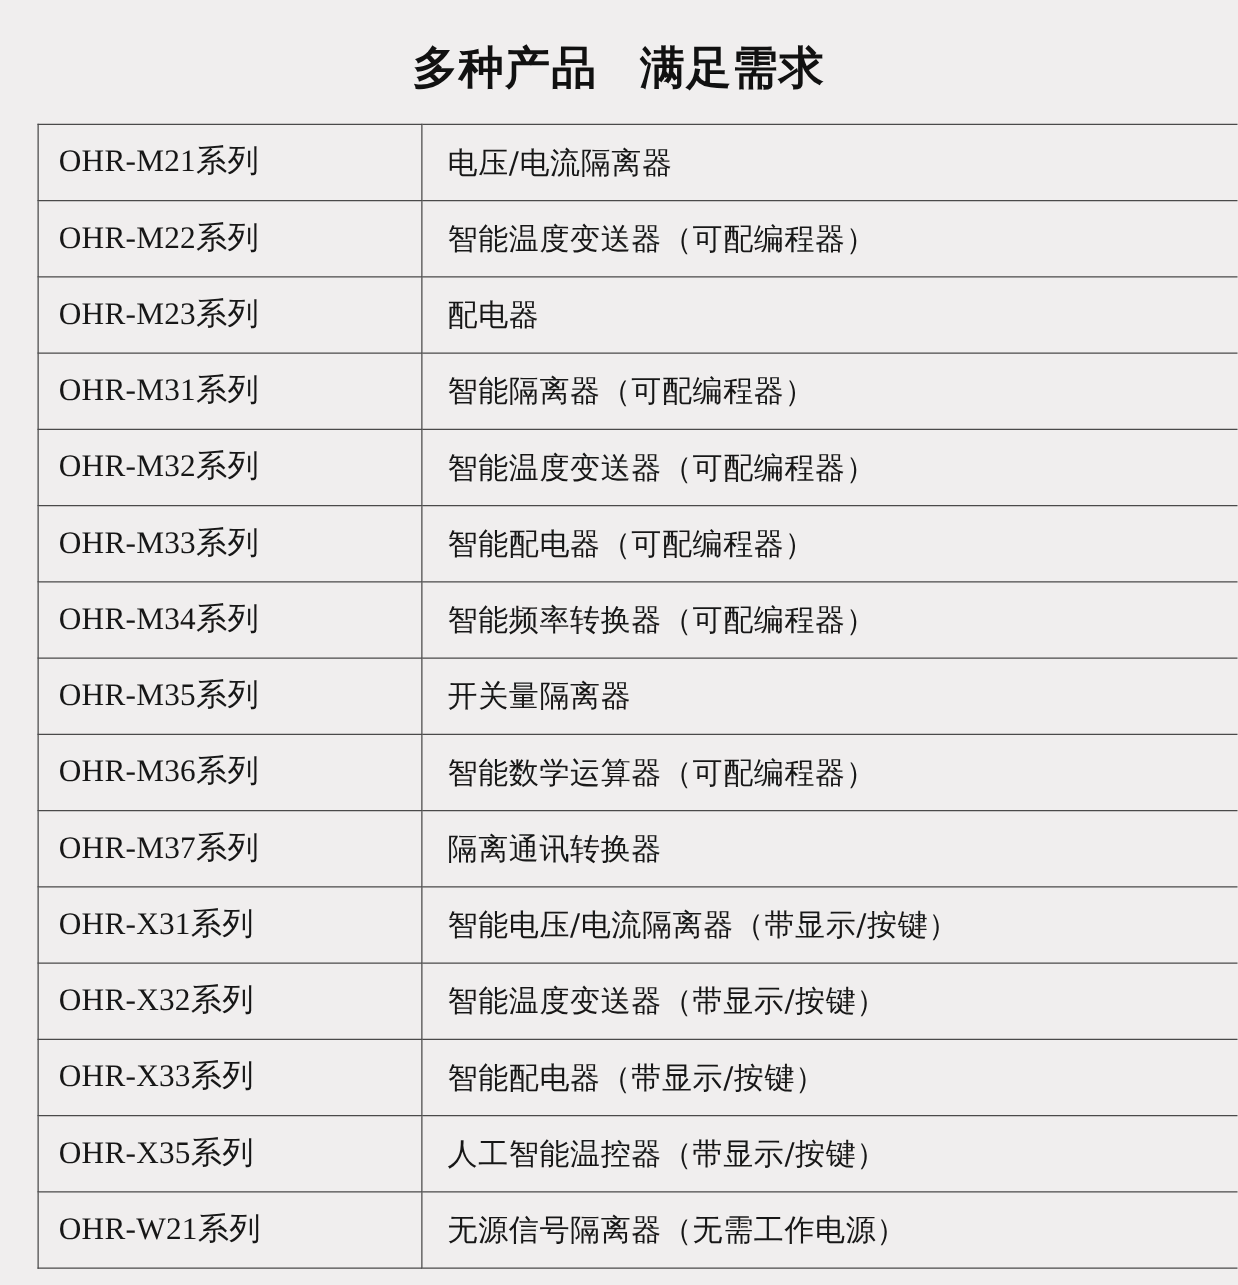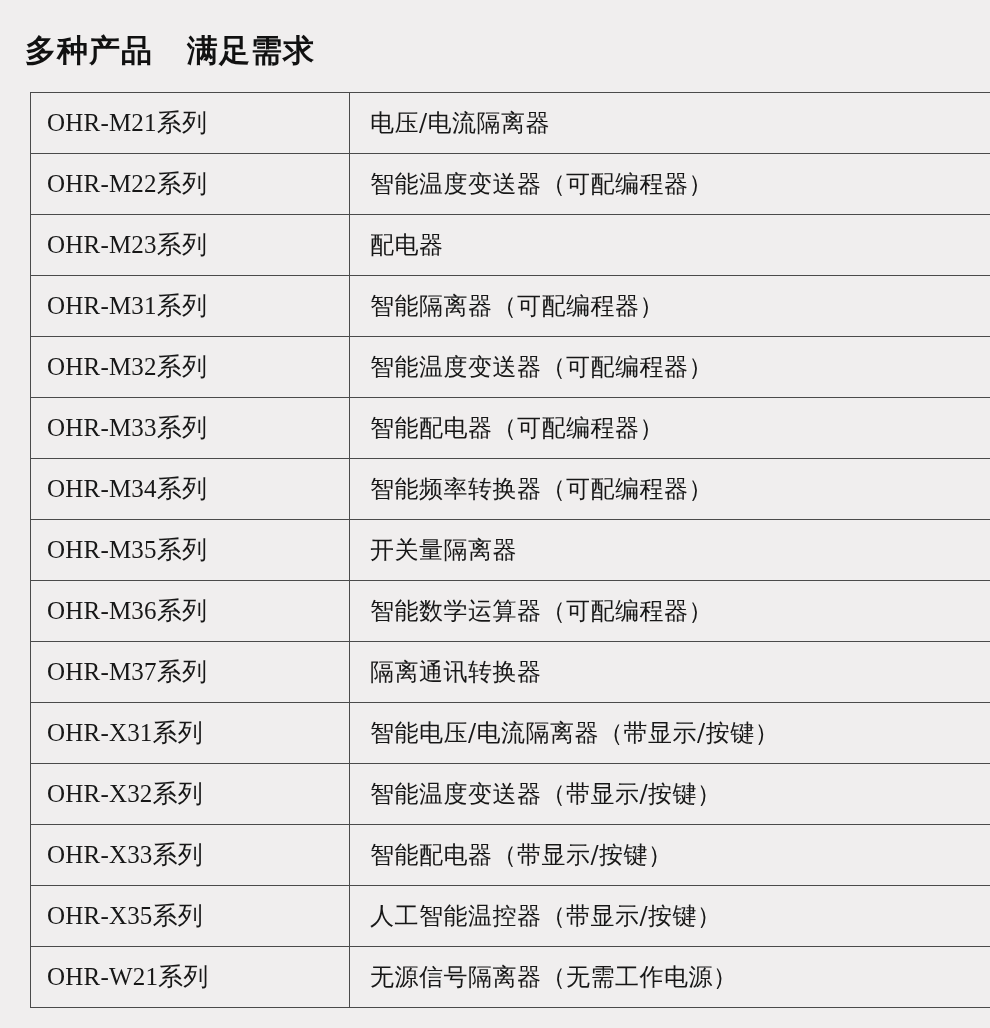--- a/index.html
+++ b/index.html
@@ -15,47 +15,47 @@
     overflow: hidden;
   }
   .page {
     width: 990px;
     height: 1028px;
     position: relative;
     background: #f0eeee;
     box-sizing: border-box;
   }
   .title {
-    font-size: 31px;
+    text-align: center;
+    font-size: 36px;
     font-weight: bold;
     letter-spacing: 1px;
     padding-top: 30px;
     padding-bottom: 20px;
     color: #111;
     font-family: "DejaVu Serif", "Liberation Serif", serif;
-    margin-left: 25px;
   }
   .title .gap {
     display: inline-block;
     width: 34px;
   }
   .table-wrap {
     margin: 0 auto;
     width: 930px;
   }
   table.product-table {
     width: 930px;
     border-collapse: collapse;
     table-layout: fixed;
     background: #f0eeee;
   }
   table.product-table td {
     border: 1px solid #4a4a4a;
     height: 60px;
-    padding: 0 12px 0 16px;
+    padding: 0 0 0 16px;
     vertical-align: middle;
     font-size: 25px;
     line-height: 1.1;
     color: #171717;
   }
   table.product-table td.code {
     width: 290px;
     font-family: "Liberation Serif", "DejaVu Serif", serif;
     letter-spacing: 0.2px;
   }

